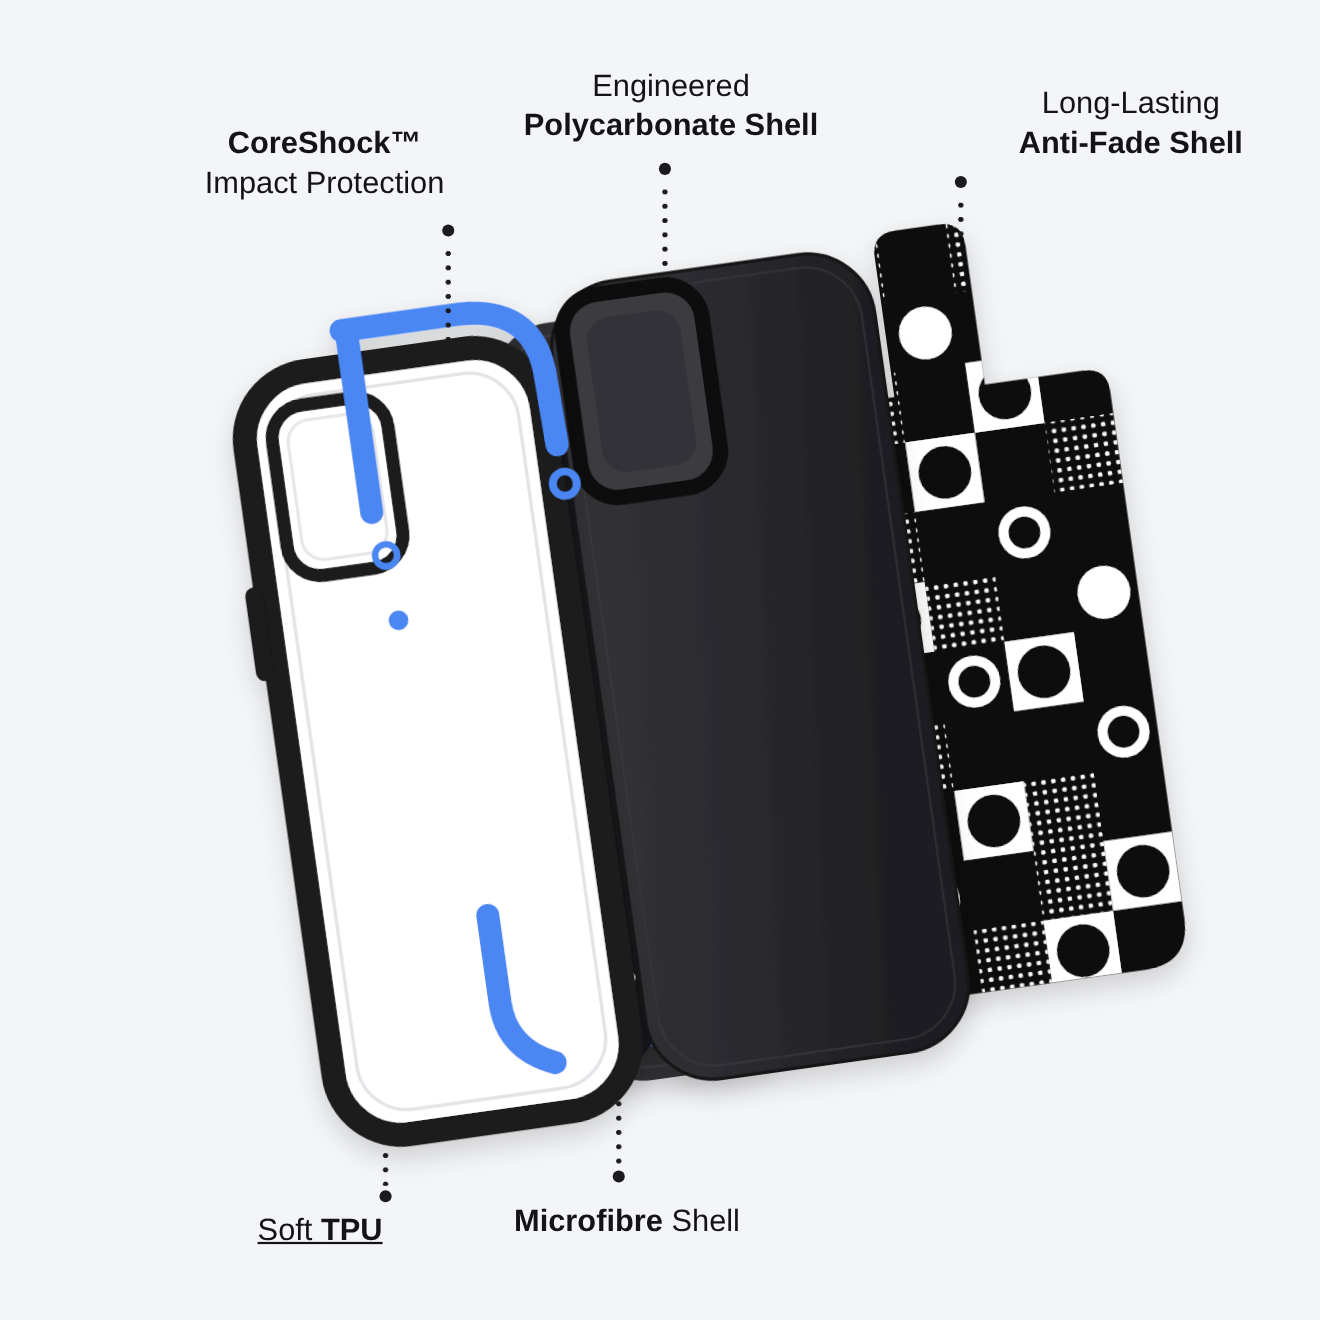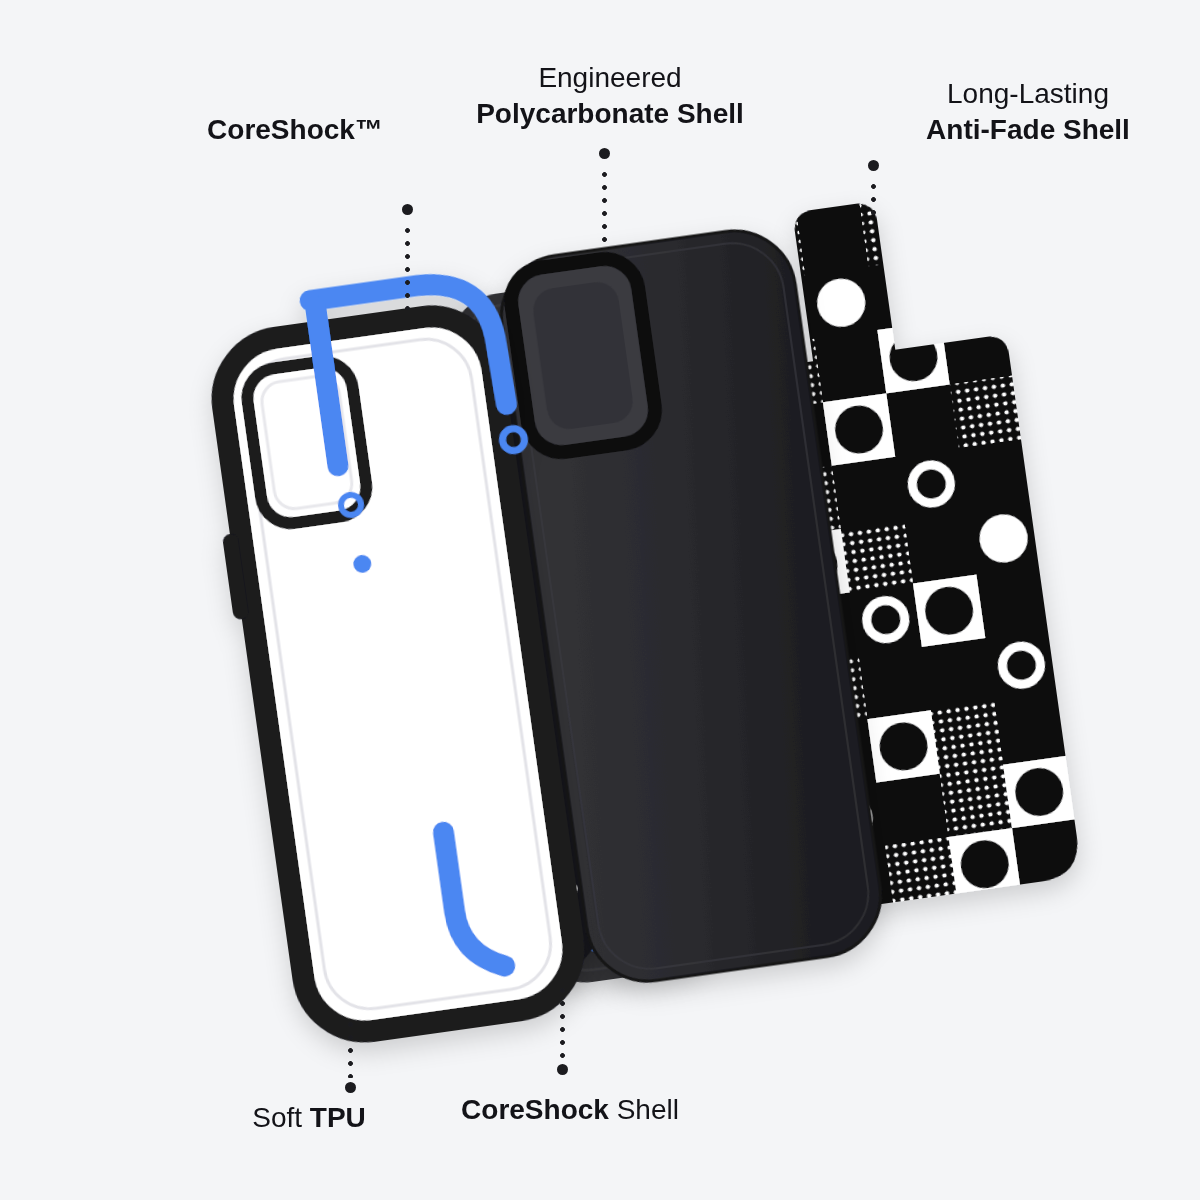--- a/index.html
+++ b/index.html
@@ -234,38 +234,39 @@
     <rect x="332" y="296" width="21" height="182" rx="10.5" fill="#4b87f2"></rect>
     <circle cx="520" cy="466" r="11" fill="none" stroke="#4b87f2" stroke-width="7"></circle>
     <circle cx="350" cy="508" r="10" fill="none" stroke="#4b87f2" stroke-width="6"></circle>
     <circle cx="353" cy="568" r="9" fill="#4b87f2"></circle>
     <path d="M 396 845 L 396 925 Q 396 968 438 986" fill="none" stroke="#4b87f2" stroke-width="21" stroke-linecap="round"></path>
   </g>
 </svg>
 
   <div class="label" style="left:115px;top:112px;width:360px;">
     <div class="b">CoreShock™</div>
+    <div>Impact Protection</div>
   </div>
 
   <div class="label" style="left:425px;top:60px;width:370px;">
     <div>Engineered</div>
     <div class="b">Polycarbonate Shell</div>
   </div>
 
   <div class="label" style="left:828px;top:76px;width:400px;">
     <div>Long-Lasting</div>
     <div class="b">Anti-Fade Shell</div>
   </div>
 
-  <div class="label" style="left:164px;top:1100px;width:290px;">
+  <div class="label" style="left:146px;top:1100px;width:290px;text-decoration:underline;">
     <span>Soft </span><span class="b">TPU</span>
   </div>
 
   <div class="label" style="left:400px;top:1092px;width:340px;">
-    <span class="b">CoreShock</span><span> Shell</span>
+    <span class="b">Microfibre</span><span> Shell</span>
   </div>
 
   <div class="bigdot" style="left:402px;top:204px;"></div>
   <div class="dotline" style="left:405px;top:224px;height:86px;"></div>
 
   <div class="bigdot" style="left:599px;top:148px;"></div>
   <div class="dotline" style="left:602px;top:168px;height:76px;"></div>
 
   <div class="bigdot" style="left:868px;top:160px;"></div>
   <div class="dotline" style="left:871px;top:180px;height:40px;"></div>

